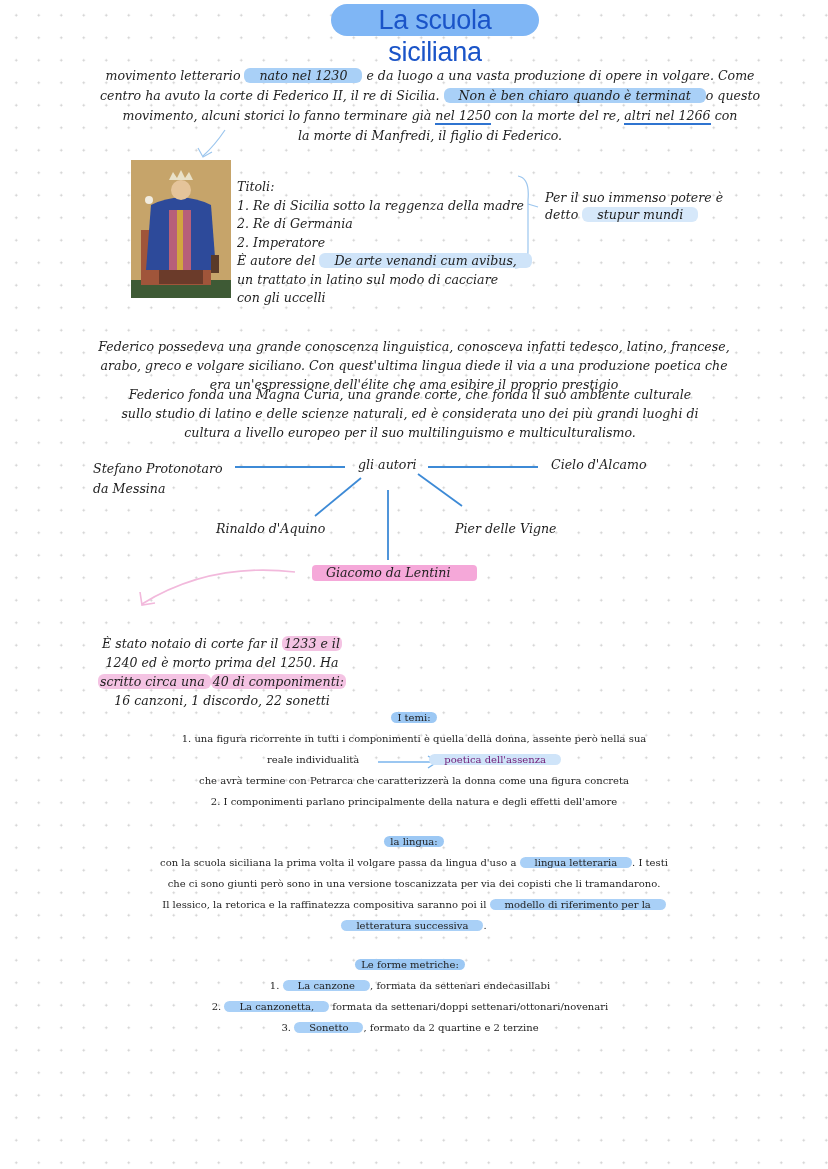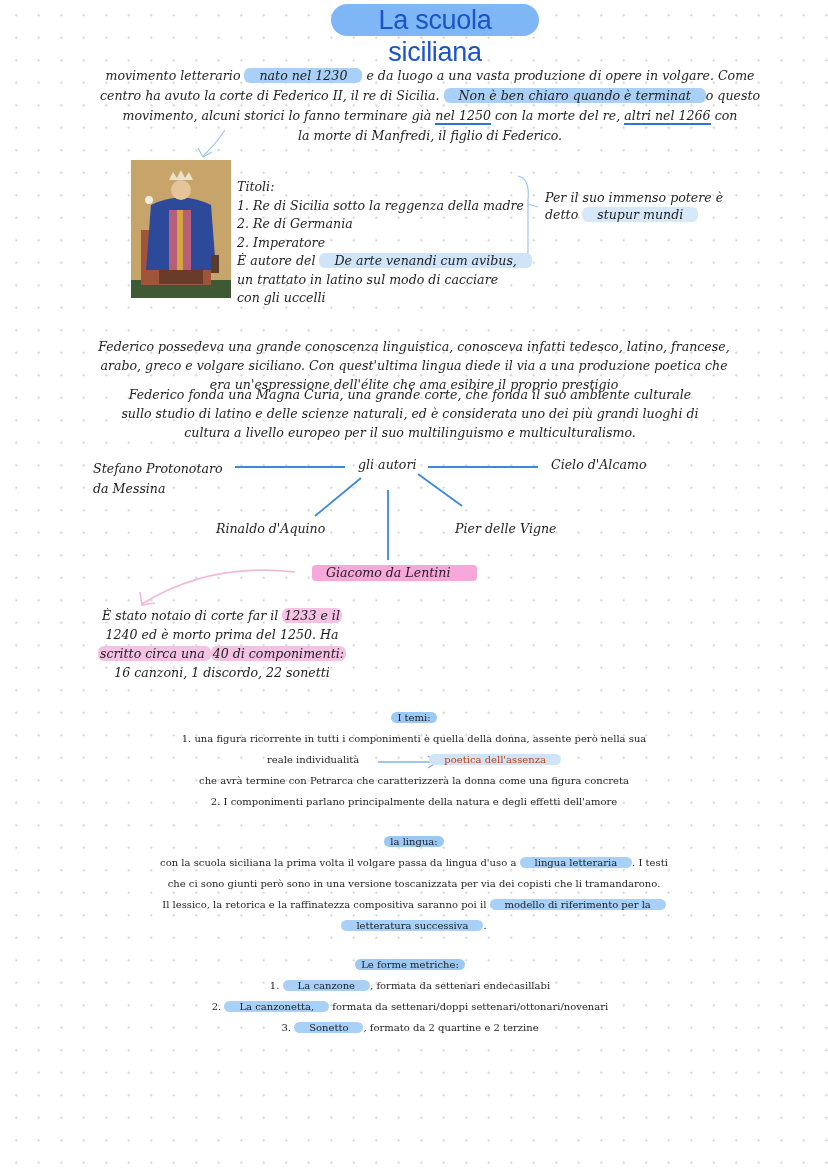--- a/index.html
+++ b/index.html
@@ -18,21 +18,21 @@
   .txt-lg { font-size:10px; line-height:21px; }
   .title-pill {
     left:331px; top:4px; width:208px; height:32px; border-radius:16px;
     background:#7fb6f5; color:#1a54c8;
     font-family:"Liberation Sans", sans-serif; font-size:27px; line-height:32px;
     text-align:center; letter-spacing:-0.3px;
   }
   .hl { background:#a9d0f7; border-radius:6px; padding:0 15px; }
   .hl-pink { background:#f4c3e3; border-radius:6px; padding:0 2px; }
   .ul { border-bottom:2px solid #2f74d0; }
-  .blue-text { color:#c2410c; }
+  .blue-text { color:#701a75; }
   .portrait {
     left:131px; top:160px; width:100px; height:138px;
     background:
       linear-gradient(180deg, rgba(0,0,0,0) 0, rgba(0,0,0,0) 100%),
       linear-gradient(180deg,#c9a66a 0%, #b99155 100%);
     overflow:hidden;
   }
   .heading-pill { padding:0 6px; border-radius:8px; background:#9cc8f4; }
   svg { position:absolute; left:0; top:0; }
 </style>
@@ -121,21 +121,21 @@
 <div class="abs txt" style="left:358px; top:455px;text-align:right;">gli autori</div>
 <div class="abs txt" style="left:93px; top:459px; line-height:20px;">
   <div>Stefano Protonotaro</div>
   <div>da Messina</div>
 </div>
 <div class="abs txt" style="left:551px; top:455px;">Cielo d'Alcamo</div>
 <div class="abs txt" style="left:216px; top:519px;">Rinaldo d'Aquino</div>
 <div class="abs txt" style="left:455px; top:519px;">Pier delle Vigne</div>
 <div class="abs txt" style="left:312px; top:565px; height:16px; line-height:16px; background:#f5a8d9; border-radius:4px; padding:0 6px 0 14px; width:145px;">Giacomo da Lentini</div>
 
-<div class="abs center txt" style="left:88px; top:606px; width:268px; line-height:19px;">
+<div class="abs center txt" style="left:88px; top:634px; width:268px; line-height:19px;">
   <div><span>È stato notaio di corte far il </span><span class="hl-pink">1233 e il</span></div>
   <div>1240 ed è morto prima del 1250. Ha</div>
   <div><span class="hl-pink">scritto circa una </span><span class="hl-pink">40 di componimenti:</span></div>
   <div>16 canzoni, 1 discordo, 22 sonetti</div>
 </div>
 
 <div class="abs center txt-lg" style="left:30px; top:707px; width:768px; line-height:21px;">
   <div><span class="heading-pill">I temi:</span></div>
   <div>1. una figura ricorrente in tutti i componimenti è quella della donna, assente però nella sua</div>
   <div><span>reale individualità</span><span style="display:inline-block; width:70px;"></span><span class="hl blue-text" style="background:#cfe4f9;">poetica dell'assenza</span></div>

